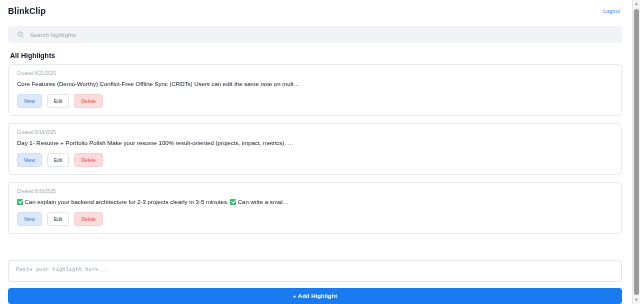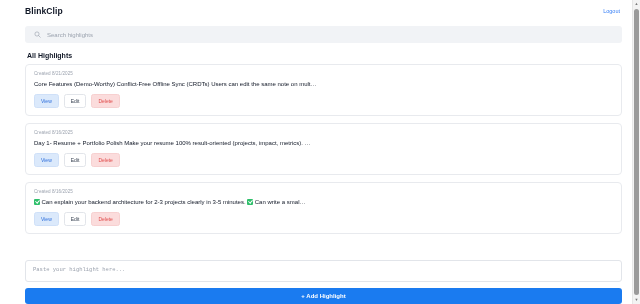--- a/index.html
+++ b/index.html
@@ -18,21 +18,21 @@
   .viewport {
     position: relative;
     width: 640px;
     height: 304px;
     box-sizing: border-box;
   }
   .page {
     position: absolute;
     inset: 0 8px 0 0;
     box-sizing: border-box;
-    padding: 0 10px 0 25px;
+    padding: 0 10px 0 8px;
     background: #ffffff;
     display: flex;
     flex-direction: column;
   }
 
   
   .topbar {
     height: 22px;
     display: flex;
     align-items: center;

